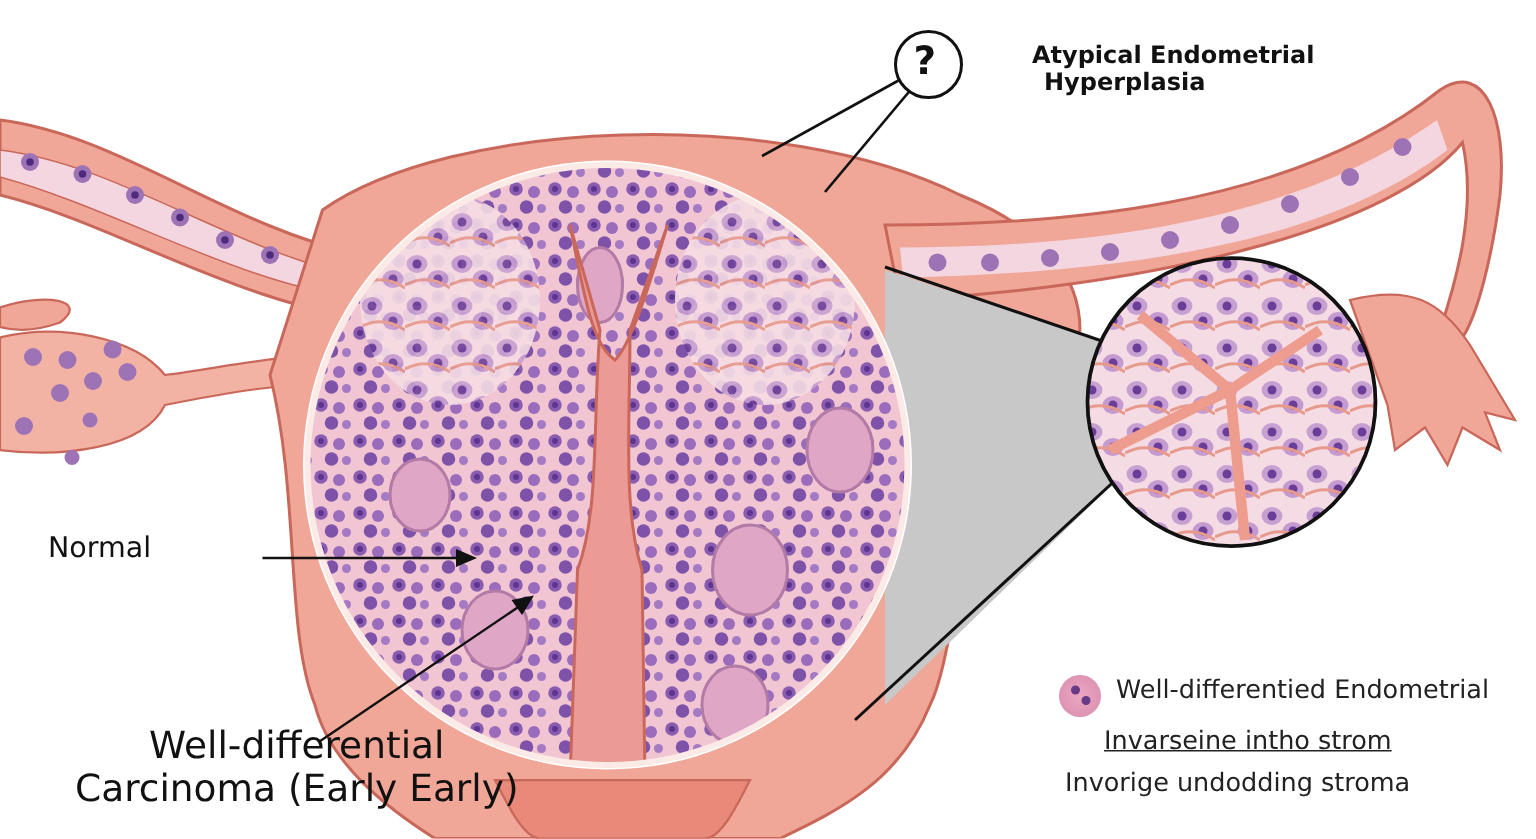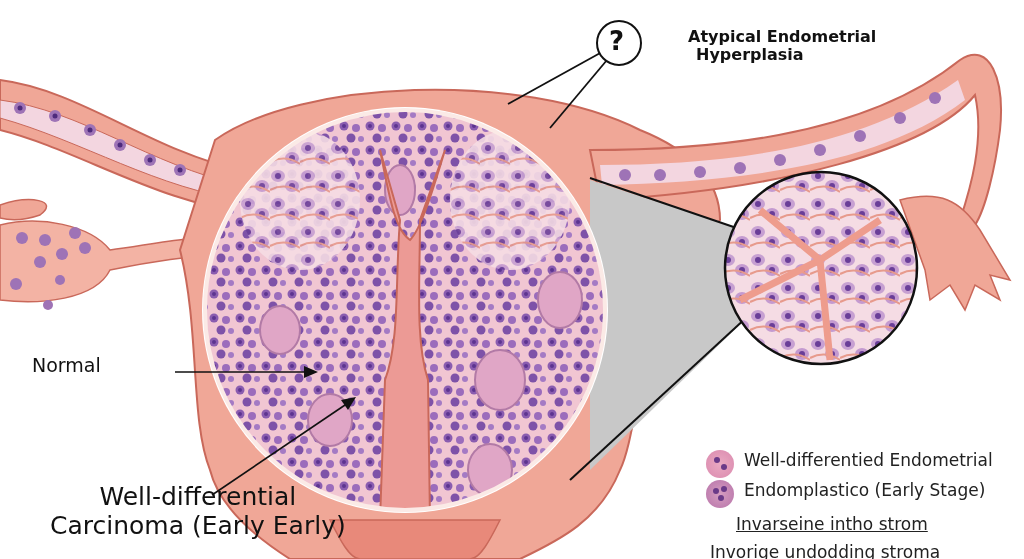--- a/index.html
+++ b/index.html
@@ -166,23 +166,15 @@
 </div>
 
 <div class="legend">
   <div class="row">
     <span class="dot a">
         <i style="left:8px;top:7px"></i>
         <i style="left:15px;top:14px"></i>
       </span>
     <span>Well-differentied Endometrial</span>
   </div>
-  <div class="row">
-    <span class="dot b">
-        <i style="left:7px;top:8px"></i>
-        <i style="left:15px;top:6px"></i>
-        <i style="left:12px;top:15px"></i>
-      </span>
-    <span>Endomplastico (Early Stage)</span>
-  </div>
   <div class="sub">Invarseine intho strom</div>
   <div class="sub2">Invorige undodding stroma</div>
 </div>
 
 </body></html>

